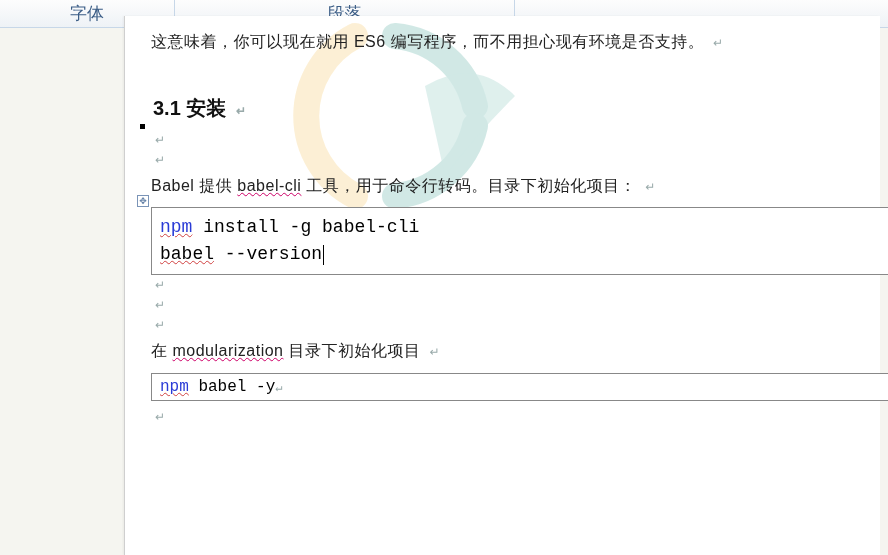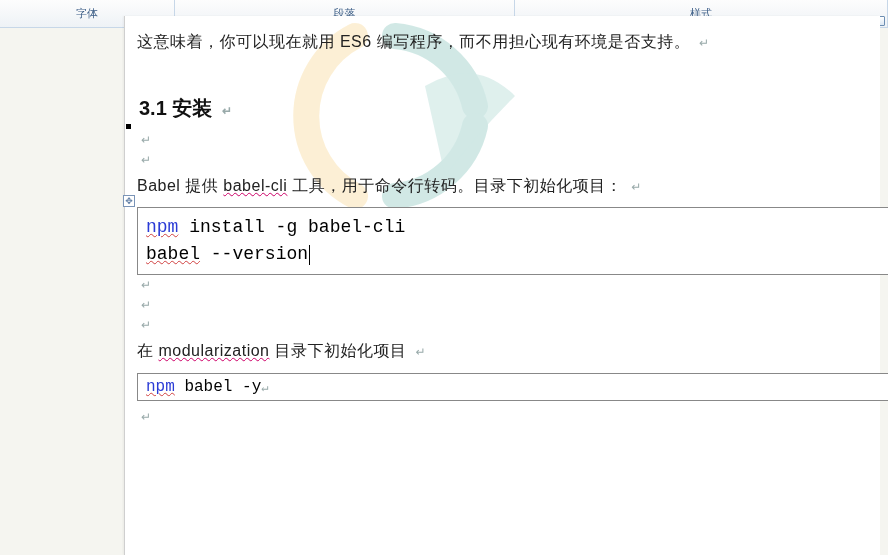--- a/index.html
+++ b/index.html
@@ -12,21 +12,21 @@
     height: 555px;
     overflow: hidden;
     position: relative;
   }
   .ribbon-row {
     display: flex;
     height: 28px;
     background: #f4f4f4;
     background: linear-gradient(#fdfdfd,#eef2f6);
     border-bottom: 1px solid #c7d7e8;
-    font-size: 11px;
+    font-size: 17px;
   }
   .ribbon-group {
     display: flex;
     align-items: center;
     justify-content: center;
     border-right: 1px solid #c7d7e8;
     color: #3b5d86;
     position: relative;
   }
   .ribbon-group .dlg {
@@ -44,21 +44,21 @@
   .g-style { flex: 1; }
   .page {
     position: absolute;
     top: 16px;
     left: 124px;
     width: 756px;
     height: 539px;
     background: #ffffff;
     border-left: 1px solid #cfcfcf;
     box-shadow: -1px 0 2px rgba(0,0,0,0.05);
-    padding: 10px 18px 0 12px;
+    padding: 10px 18px 0 26px;
   }
   .watermark {
     position: absolute;
     left: 150px;
     top: 0px;
     width: 260px;
     height: 200px;
     pointer-events: none;
     opacity: 0.25;
     z-index: 0;
@@ -162,24 +162,20 @@
 
 <div class="ribbon-row">
   <div class="ribbon-group g-font">
     <span>字体</span>
     <span class="dlg"></span>
   </div>
   <div class="ribbon-group g-para">
     <span>段落</span>
     <span class="dlg"></span>
   </div>
-  <div class="ribbon-group g-style">
-    <span>样式</span>
-    <span class="dlg"></span>
-  </div>
 </div>
 
 <div class="page">
 
   <svg class="watermark" viewBox="0 0 260 200">
     <path d="M80 180 A90 90 0 0 1 80 20" fill="none" stroke="#f4c25a" stroke-width="26" stroke-linecap="round"></path>
     <path d="M120 20 A90 90 0 0 1 200 90" fill="none" stroke="#4aa89b" stroke-width="26" stroke-linecap="round"></path>
     <path d="M200 110 A90 90 0 0 1 120 180" fill="none" stroke="#4aa89b" stroke-width="26" stroke-linecap="round"></path>
     <path d="M150 70 Q200 40 240 80 Q200 120 170 160" fill="#4aa89b" opacity="0.7"></path>
   </svg>

